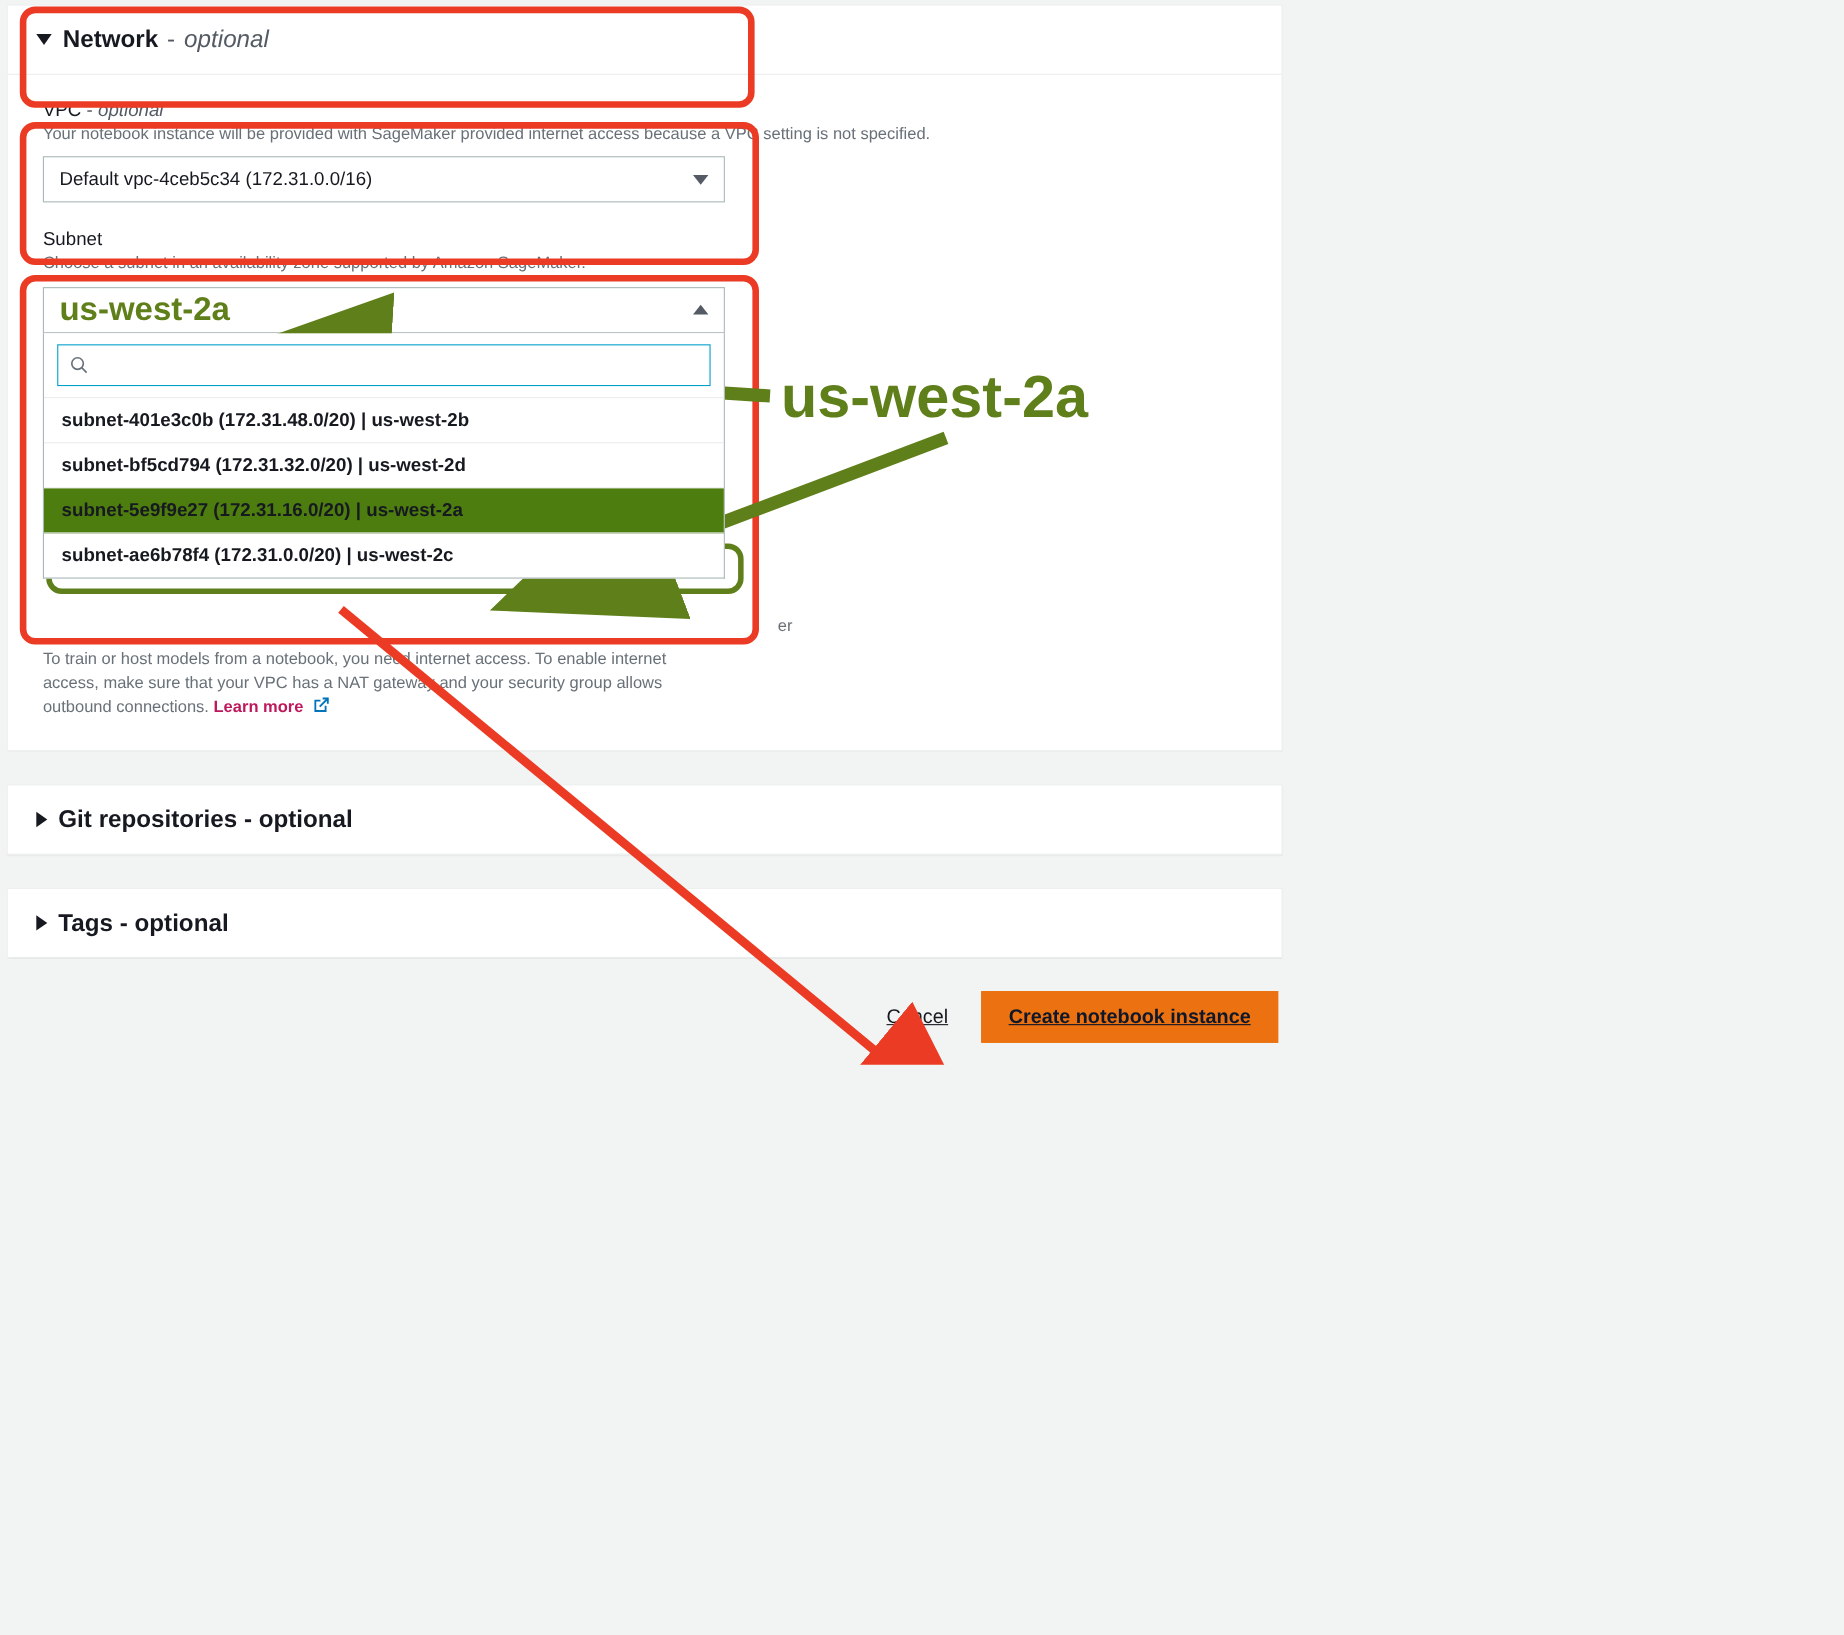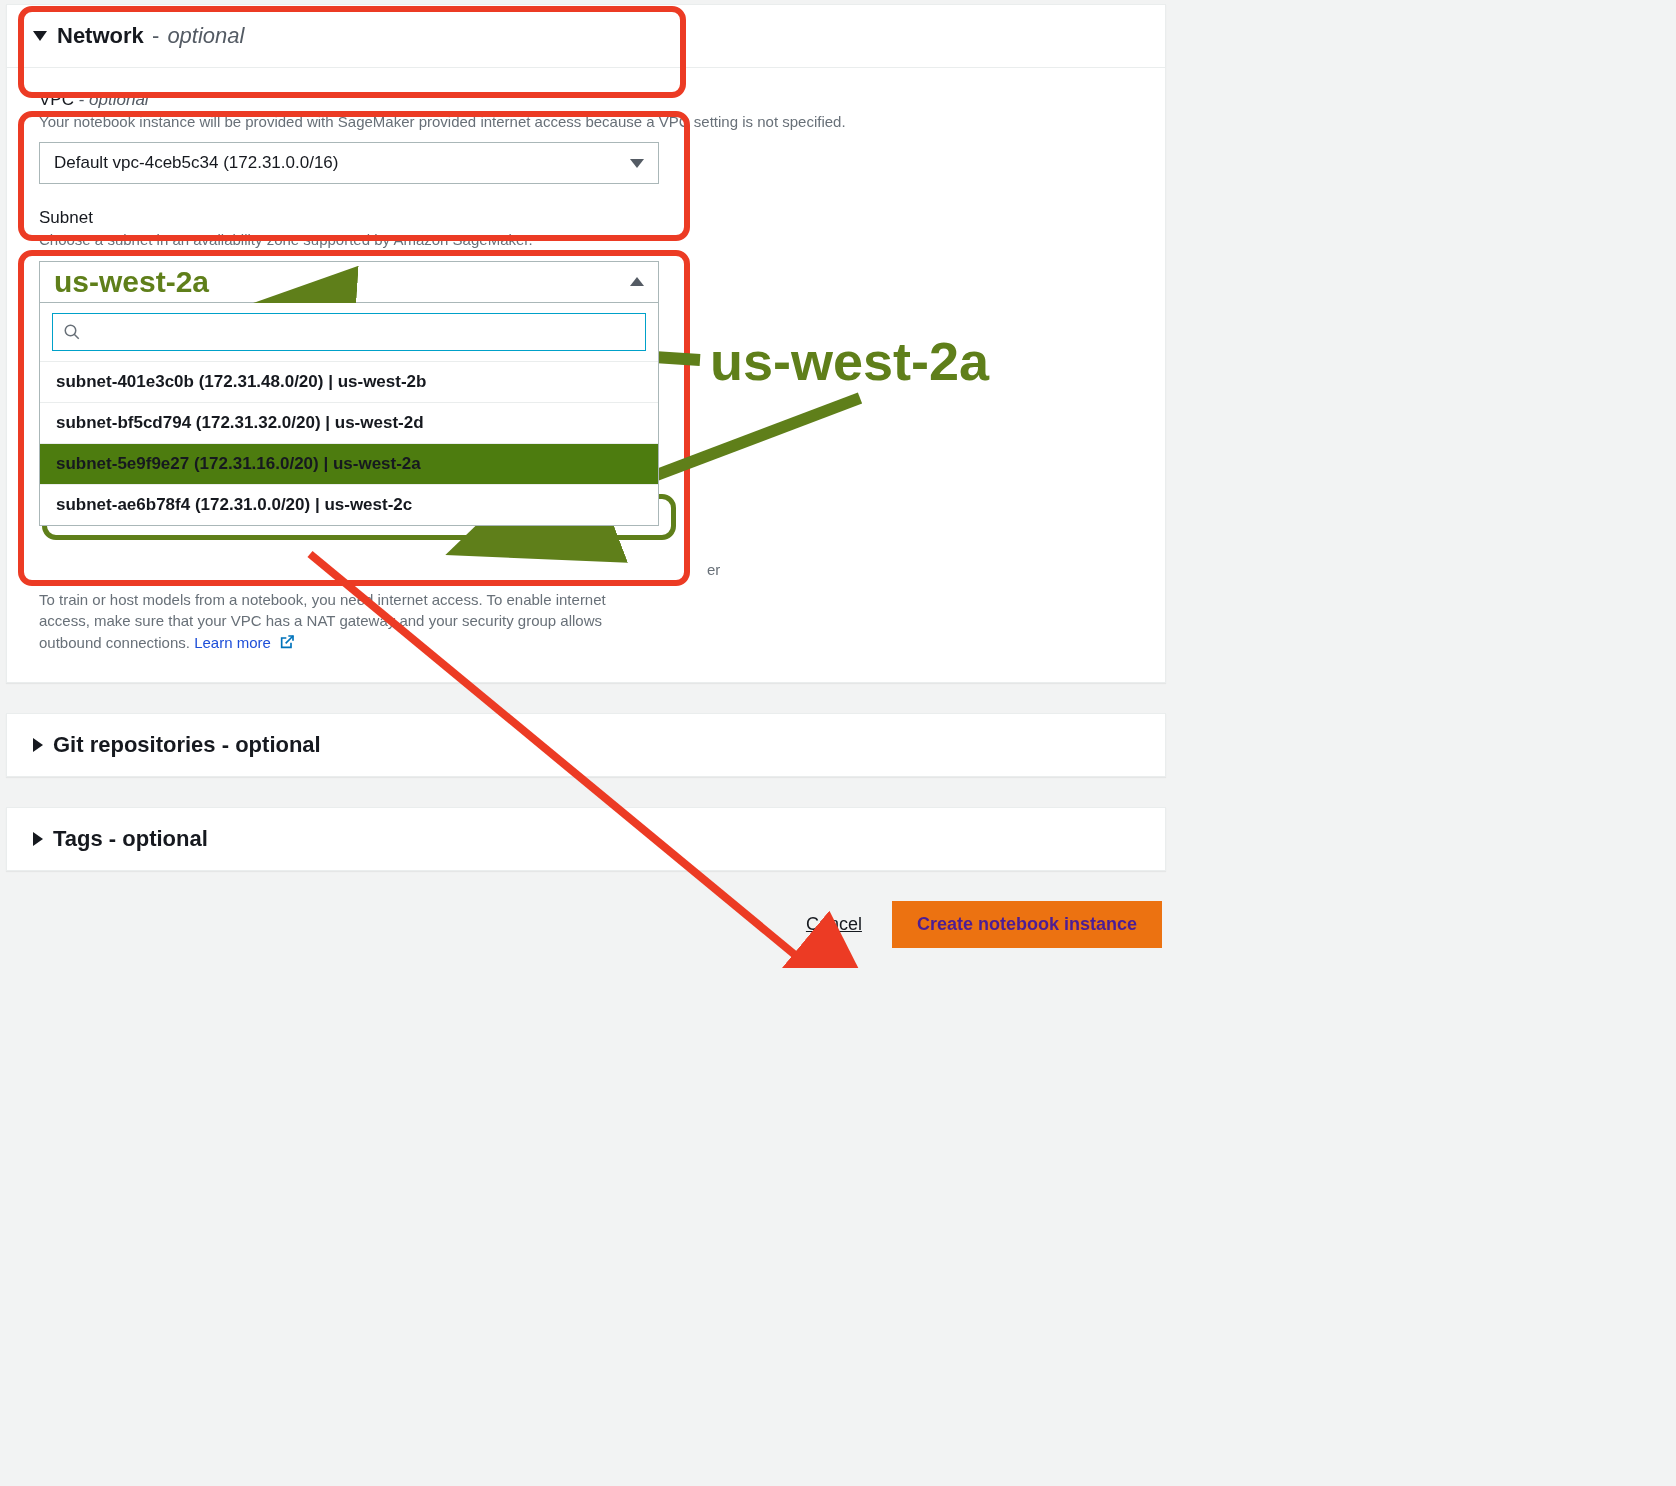--- a/index.html
+++ b/index.html
@@ -131,21 +131,21 @@
     font-size: 30px;
     font-weight: 800;
     color: #5f7f1a;
   }
   .hidden-under {
     font-size: 15px;
     color: #687078;
     line-height: 1.45;
     max-width: 760px;
   }
-  .hidden-under a { color: #1d4ed8; text-decoration: none; }
+  .hidden-under a { color: #be185d; text-decoration: none; font-weight: bold; }
   .ext-icon { display:inline-block; vertical-align: -2px; margin-left:4px; }
   .collapsed-panel {
     background: #fff;
     border: 1px solid #eaeded;
     box-shadow: 0 1px 1px rgba(0,0,0,.05);
     margin: 0 6px 30px 6px;
     padding: 18px 26px;
     display:flex;
     align-items:center;
     gap:10px;
@@ -163,26 +163,27 @@
     background: transparent;
     border: none;
     font-size: 18px;
     color: #16191f;
     cursor: pointer;
     padding: 10px 6px;
     text-decoration: underline;
   }
   .btn-primary {
     background: #ec7211;
-    color: #4c1d95;
+    color: #0f172a;
     border: 1px solid #ec7211;
     font-size: 18px;
     font-weight: 700;
     padding: 12px 24px;
     cursor: pointer;
+    text-decoration: underline;
   }
   
   .anno { position: absolute; pointer-events: none; }
   .red-box {
     border: 6px solid #ec3b24;
     border-radius: 14px;
   }
   .green-box {
     border: 5px solid #5f7f1a;
     border-radius: 14px;

